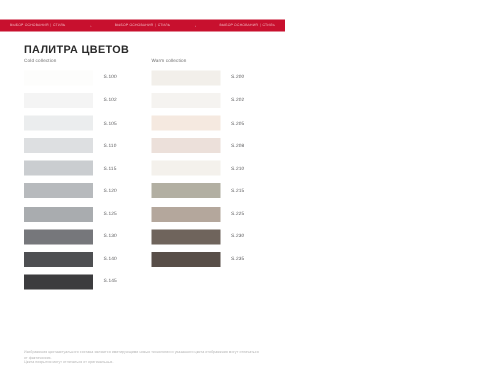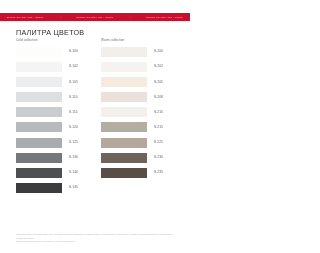--- a/index.html
+++ b/index.html
@@ -54,21 +54,21 @@
   }
 
   
   .page-title {
     position: absolute;
     top: 29px;
     left: 16px;
     font-size: 7.2px;
     letter-spacing: 0.25px;
     color: #2b2b2b;
-    font-weight: 400;
+    font-weight: 700;
     line-height: 1;
   }
 
   
   .columns {
     position: absolute;
     top: 39px;
     left: 16px;
     width: 158px;
     display: flex;

